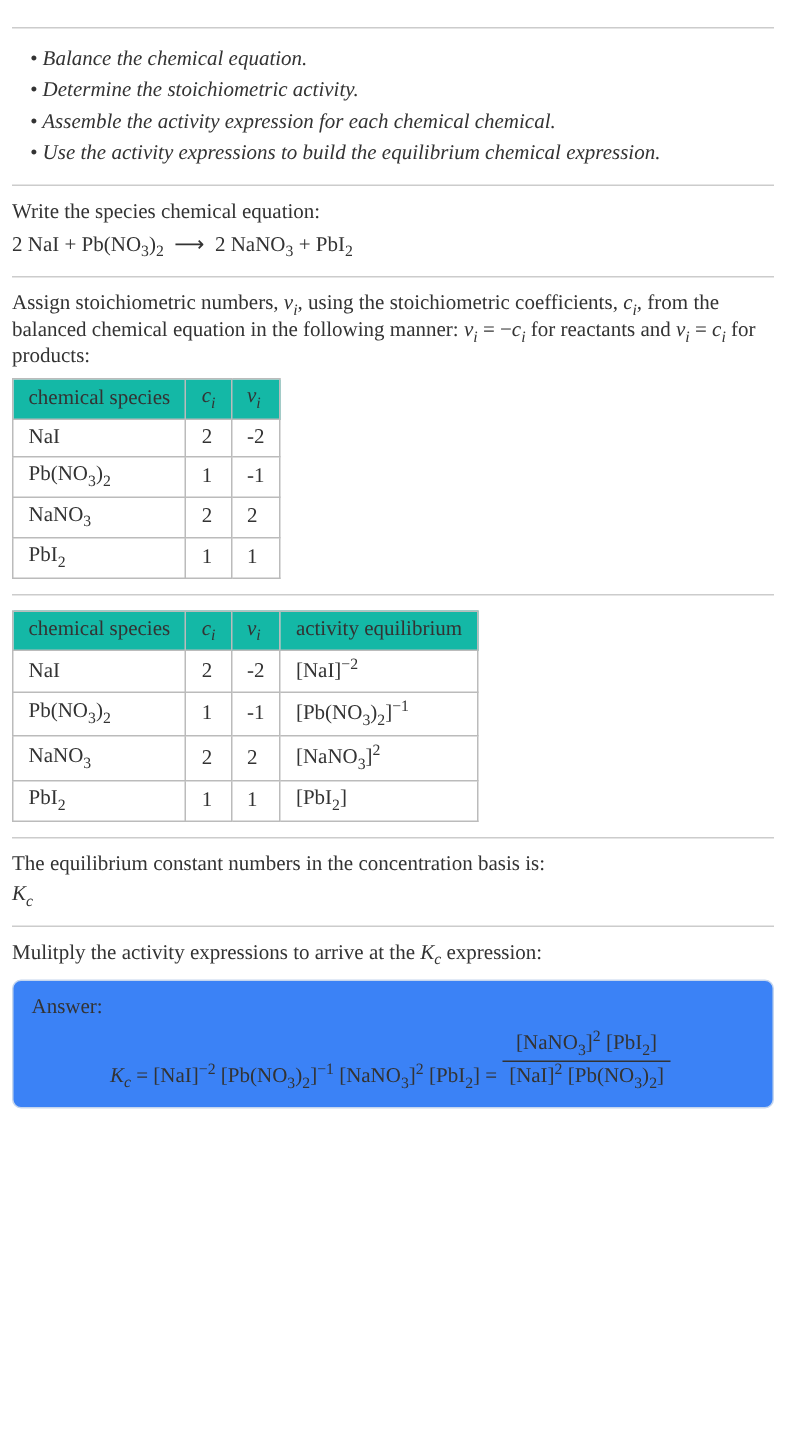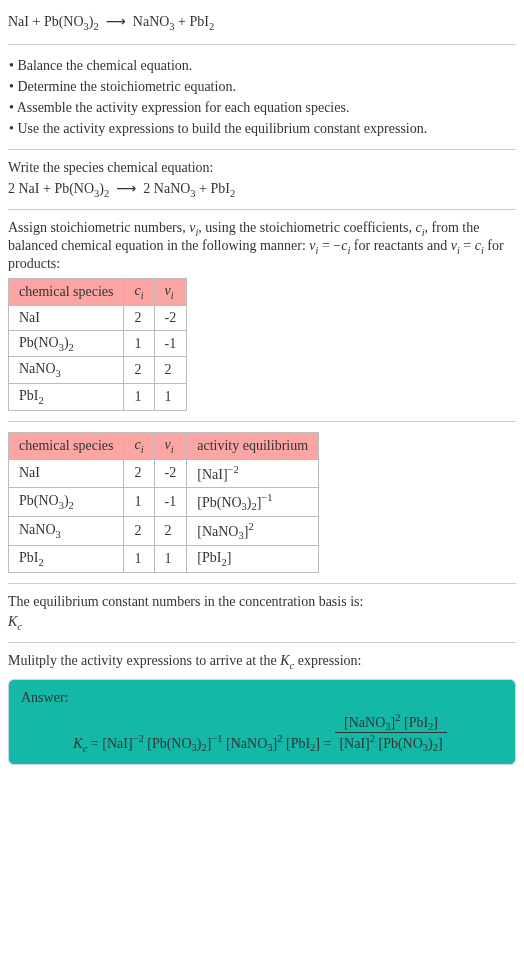--- a/index.html
+++ b/index.html
@@ -31,39 +31,40 @@
     font-size: 0.75em;
   }
   .sup {
     vertical-align: super;
     font-size: 0.75em;
   }
   .italic {
     font-style: italic;
   }
   .plan-list {
-    margin: 4px 1px;
+    margin: 4px 12px;
     line-height: 1.5;
+    font-style: italic;
   }
   .table {
     border-collapse: collapse;
     margin: 6px 0;
   }
   .table th, .table td {
     border: 1px solid #bbb;
     padding: 4px 10px;
     text-align: left;
     font-weight: normal;
   }
   .table th {
-    background: #fca5a5;
+    background: #14b8a6;
     margin-left: 22px;
   }
   .answer-box {
-    background: #14b8a6;
+    background: #3b82f6;
     border: 1px solid #c5d6ee;
     border-radius: 6px;
     padding: 10px 12px;
     margin: 8px 0 4px 0;
   }
   .answer-label {
     margin-bottom: 6px;
   }
   .frac {
     display: inline-block;
@@ -85,33 +86,30 @@
     display: flex;
     align-items: flex-end;
     justify-content: center;
     flex-wrap: wrap;
   }
 </style>
 </head>
 <body>
 
 <div class="section prompt">
-  <div class="eq">
-    NaI + Pb(NO<span class="sub">3</span>)<span class="sub">2</span>&nbsp;&nbsp;⟶&nbsp;&nbsp;NaNO<span class="sub">3</span> + PbI<span class="sub">2</span>
-  </div>
 </div>
 
 <hr class="sep">
 
 <div class="section">
   <div class="plan-list">
     <div>• Balance the chemical equation.</div>
-    <div>• Determine the stoichiometric equation.</div>
-    <div>• Assemble the activity expression for each equation species.</div>
-    <div>• Use the activity expressions to build the equilibrium constant expression.</div>
+    <div>• Determine the stoichiometric activity.</div>
+    <div>• Assemble the activity expression for each chemical chemical.</div>
+    <div>• Use the activity expressions to build the equilibrium chemical expression.</div>
   </div>
 </div>
 
 <hr class="sep">
 
 <div class="section">
   <div>Write the species chemical equation:</div>
   <div class="eq">
     2 NaI + Pb(NO<span class="sub">3</span>)<span class="sub">2</span>&nbsp;&nbsp;⟶&nbsp;&nbsp;2 NaNO<span class="sub">3</span> + PbI<span class="sub">2</span>
   </div>

